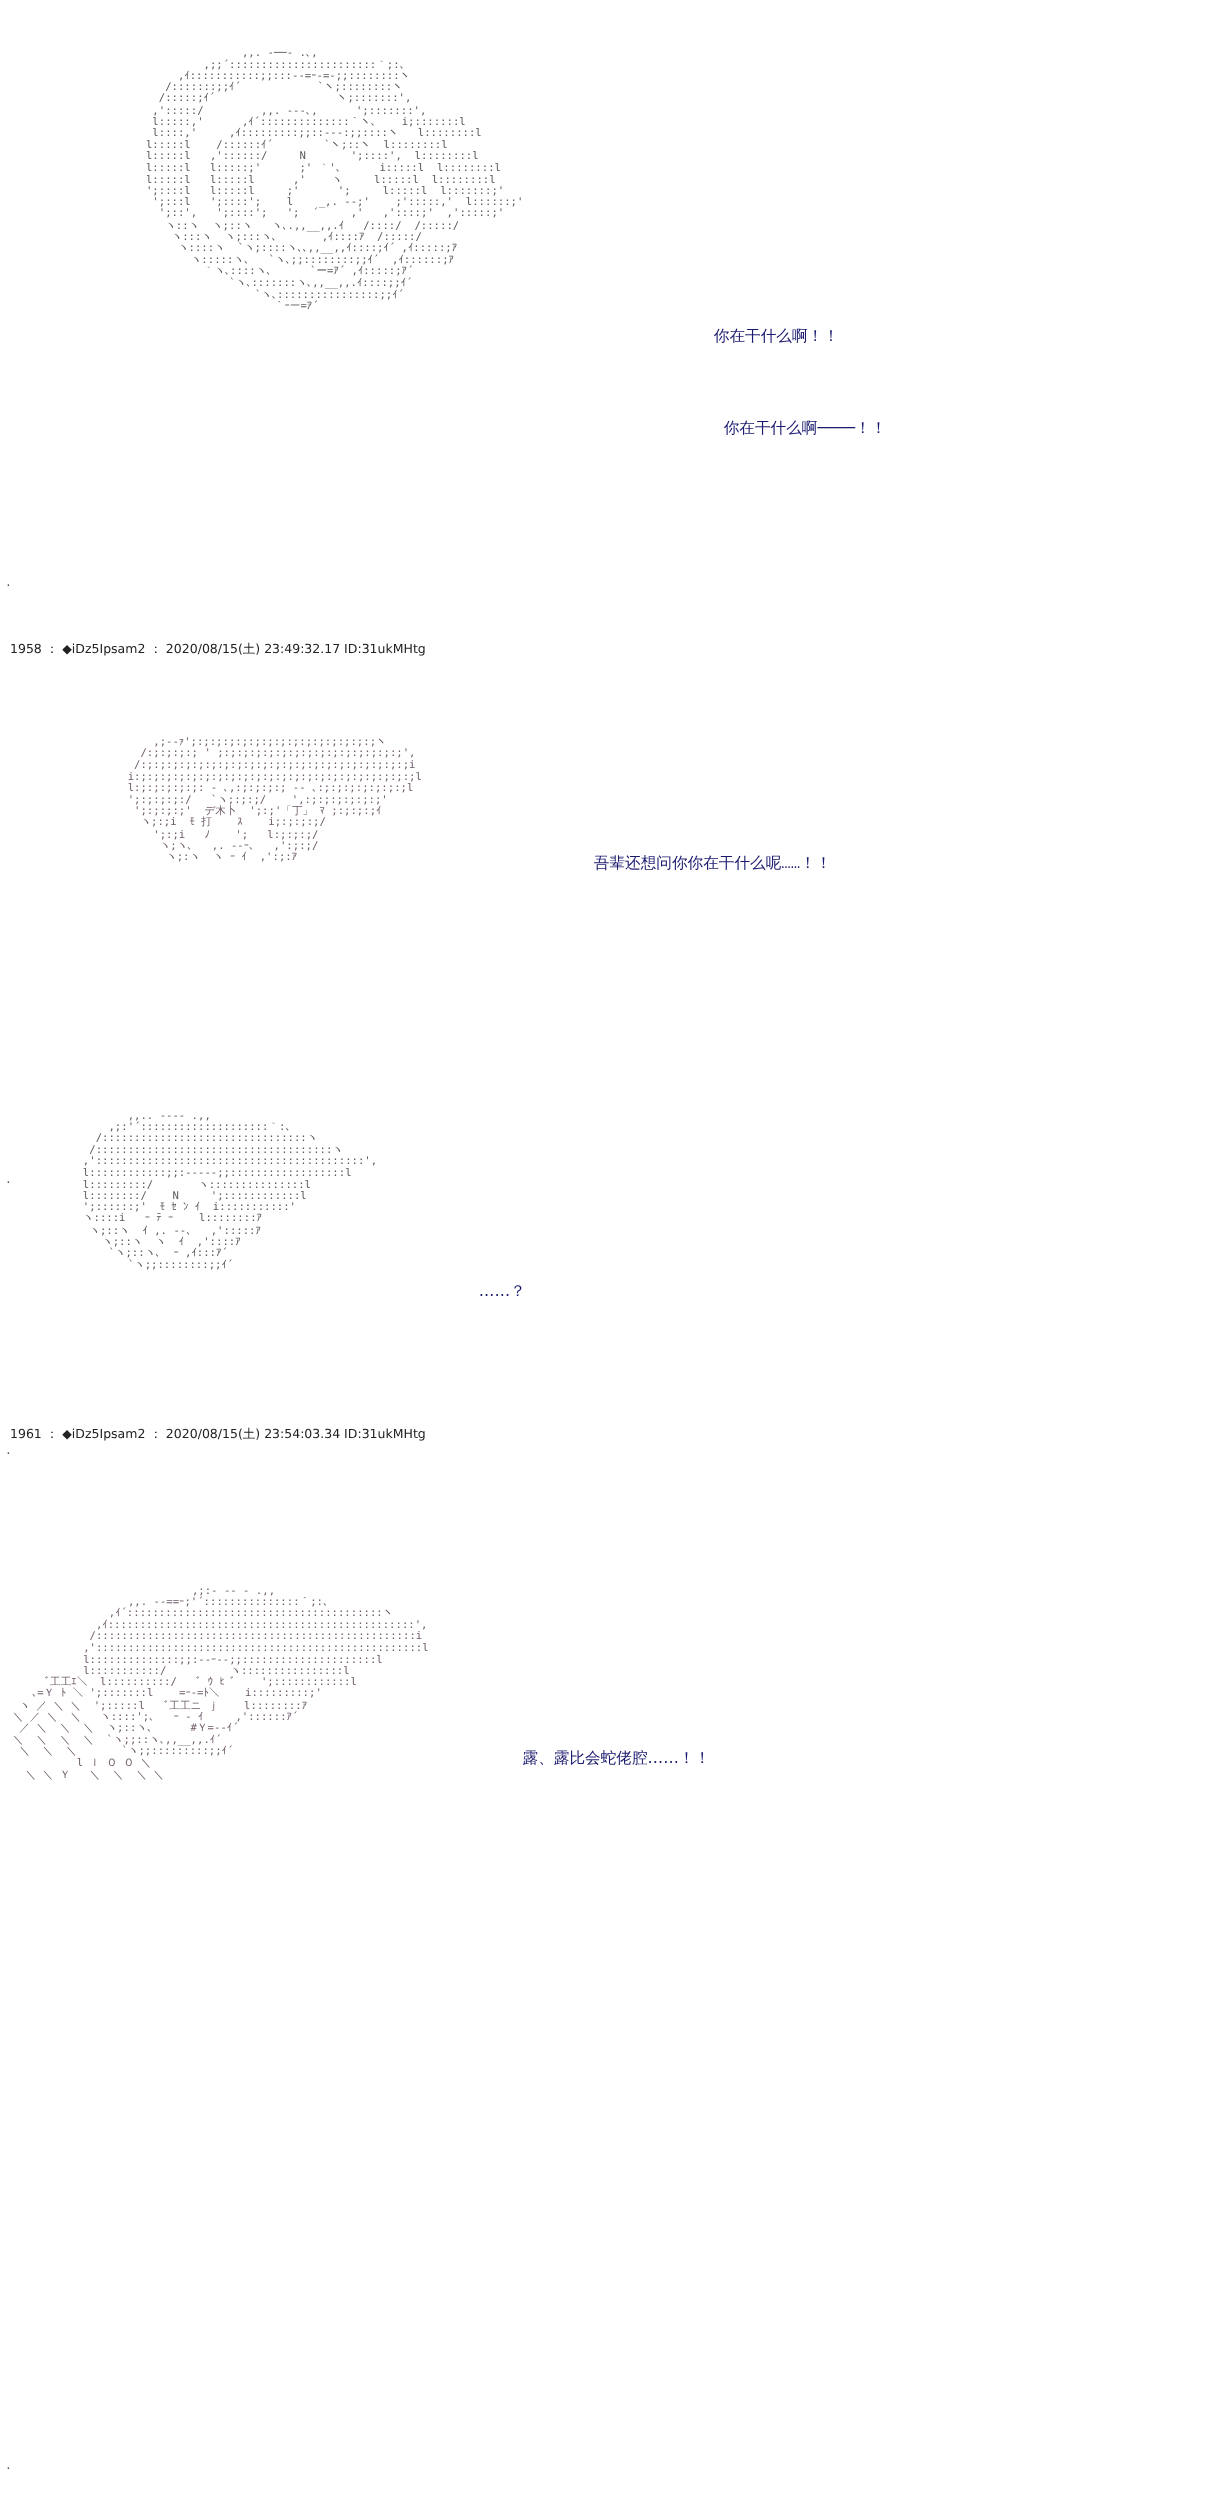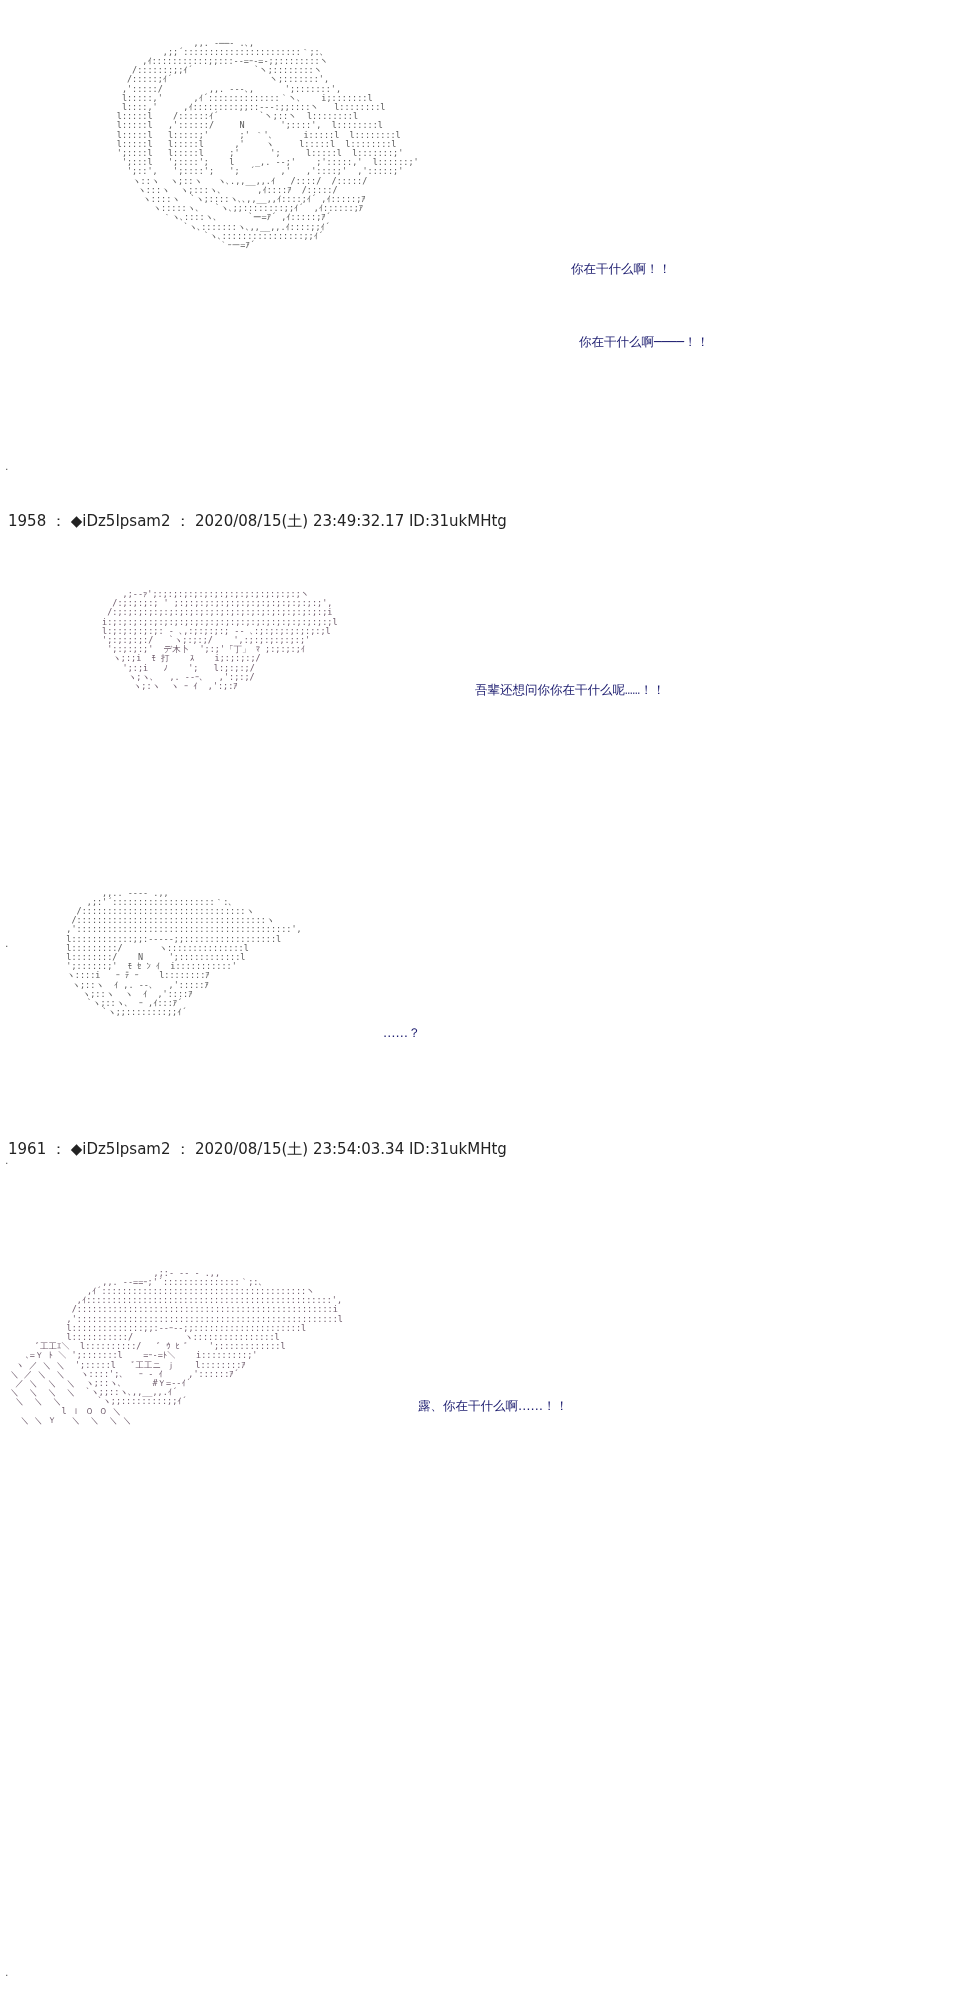--- a/index.html
+++ b/index.html
@@ -34,21 +34,21 @@
   .aa-tint-b { color: #6d5a6a; }
   .dialogue {
     font-family: "DejaVu Sans", "Liberation Sans", sans-serif;
     font-size: 12.5px;
     line-height: 22px;
     color: #1a1a6e;
     white-space: pre;
   }
   .meta {
     font-family: "DejaVu Sans", "Liberation Sans", sans-serif;
-    font-size: 15px;
+    font-size: 10px;
     color: #222222;
     padding-left: 8px;
   }
   .sep-dot {
     font-size: 9px;
     color: #555;
     padding-left: 2px;
   }
   .abs { position: absolute; }
 </style>
@@ -139,18 +139,18 @@
              l:::::::::::/          ヽ::::::::::::::::l
        ﾞ工工ｴ＼  l::::::::::/   ﾞ ｳ ﾋ ﾞ    ';::::::::::::l
      ､=Ｙ ﾄ ＼ ';:::::::l    =ｰ‐=ﾄ＼    i:::::::::;'
    ヽ ／ ＼ ＼  ';:::::l   ﾞ工工ニ ｊ    l::::::::ｱ
   ＼ ／ ＼  ＼   ヽ::::';､   ｰ - ｲ     ,'::::::ｱ´
    ／ ＼  ＼  ＼  ヽ;::ヽ､      #Ｙ=-‐ｲ´
   ＼  ＼  ＼  ＼  `ヽ;;::ヽ､,,__,,.ｲ´
    ＼  ＼  ＼       `ヽ;;:::::::::;;ｲ´
             l ｌ Ｏ Ｏ ＼
     ＼ ＼ Ｙ   ＼  ＼  ＼ ＼</pre>
-    <div class="dialogue abs" style="left:418px; top:145px;"><span>露、你在干什么啊……！！</span></div>
+    <div class="dialogue abs" style="left:418px; top:145px;"><span>露、露比会蛇佬腔……！！</span></div>
   </div>
 
   <div class="sep-dot abs" style="left:2px; top:1968px;">.</div>
 
 </div>
 
 </body></html>

